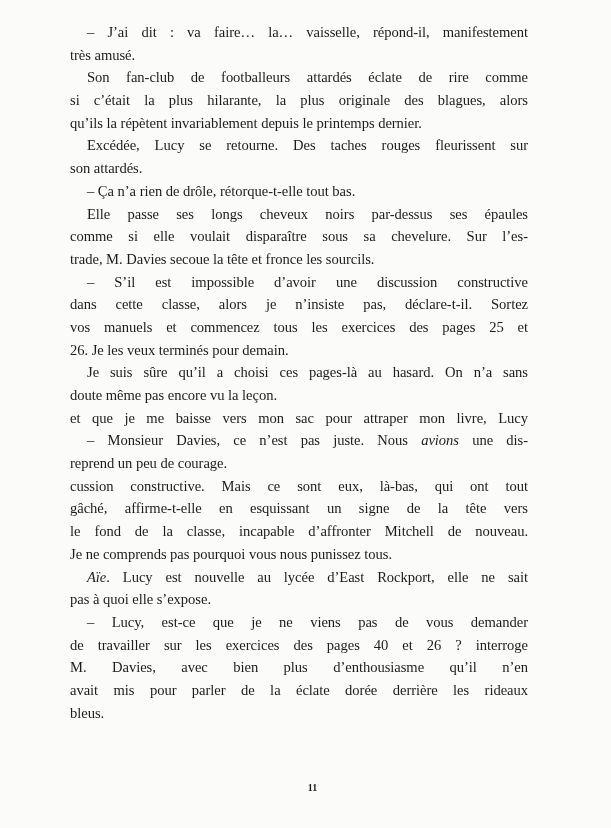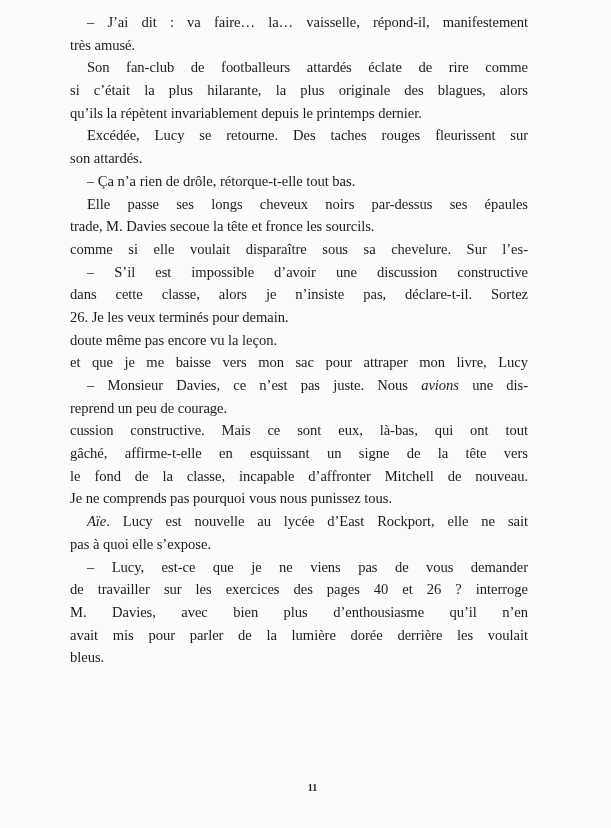--- a/index.html
+++ b/index.html
@@ -10,21 +10,21 @@
   .page {
     position: relative;
     width: 611px;
     height: 828px;
     background: var(--bg);
     overflow: hidden;
   }
   .text-block {
     position: absolute;
     left: 70px;
-    top: 11px;
+    top: 21px;
     width: 458px;
   }
   .line {
     font-family: "Liberation Serif", "DejaVu Serif", serif;
     font-size: 14.6px;
     line-height: 22.7px;
     height: 22.7px;
     color: var(--text);
     text-align: justify;
     text-align-last: justify;
@@ -59,35 +59,37 @@
   <div class="text-block">
     <div class="line indent">– J’ai dit : va faire… la… vaisselle, répond-il, manifestement</div>
     <div class="line end">très amusé.</div>
     <div class="line indent">Son fan-club de footballeurs attardés éclate de rire comme</div>
     <div class="line">si c’était la plus hilarante, la plus originale des blagues, alors</div>
     <div class="line end">qu’ils la répètent invariablement depuis le printemps dernier.</div>
     <div class="line indent">Excédée, Lucy se retourne. Des taches rouges fleurissent sur</div>
     <div class="line end">son attardés.</div>
     <div class="line indent end">– Ça n’a rien de drôle, rétorque-t-elle tout bas.</div>
     <div class="line indent">Elle passe ses longs cheveux noirs par-dessus ses épaules</div>
+    <div class="line">comme si elle voulait disparaître sous sa chevelure. Sur l’es-</div>
     <div class="line end">trade, M. Davies secoue la tête et fronce les sourcils.</div>
-    <div class="line">comme si elle voulait disparaître sous sa chevelure. Sur l’es-</div>
     <div class="line indent">– S’il est impossible d’avoir une discussion constructive</div>
     <div class="line">dans cette classe, alors je n’insiste pas, déclare-t-il. Sortez</div>
+    <div class="line">vos manuels et commencez tous les exercices des pages 25 et</div>
     <div class="line end">26. Je les veux terminés pour demain.</div>
+    <div class="line indent">Je suis sûre qu’il a choisi ces pages-là au hasard. On n’a sans</div>
     <div class="line end">doute même pas encore vu la leçon.</div>
     <div class="line">et que je me baisse vers mon sac pour attraper mon livre, Lucy</div>
     <div class="line indent"><span>– Monsieur Davies, ce n’est pas juste. Nous </span><em>avions</em><span> une dis-</span></div>
     <div class="line end">reprend un peu de courage.</div>
     <div class="line">cussion constructive. Mais ce sont eux, là-bas, qui ont tout</div>
     <div class="line">gâché, affirme-t-elle en esquissant un signe de la tête vers</div>
     <div class="line">le fond de la classe, incapable d’affronter Mitchell de nouveau.</div>
     <div class="line end">Je ne comprends pas pourquoi vous nous punissez tous.</div>
     <div class="line indent"><em>Aïe</em><span>. Lucy est nouvelle au lycée d’East Rockport, elle ne sait</span></div>
     <div class="line end">pas à quoi elle s’expose.</div>
     <div class="line indent">– Lucy, est-ce que je ne viens pas de vous demander</div>
     <div class="line">de travailler sur les exercices des pages 40 et 26 ? interroge</div>
     <div class="line">M. Davies, avec bien plus d’enthousiasme qu’il n’en</div>
-    <div class="line">avait mis pour parler de la lumière dorée derrière les voulait</div>
+    <div class="line">avait mis pour parler de la éclate dorée derrière les rideaux</div>
     <div class="line end">bleus.</div>
   </div>
   <div class="page-number">11</div>
 </div>
 
 </body></html>

